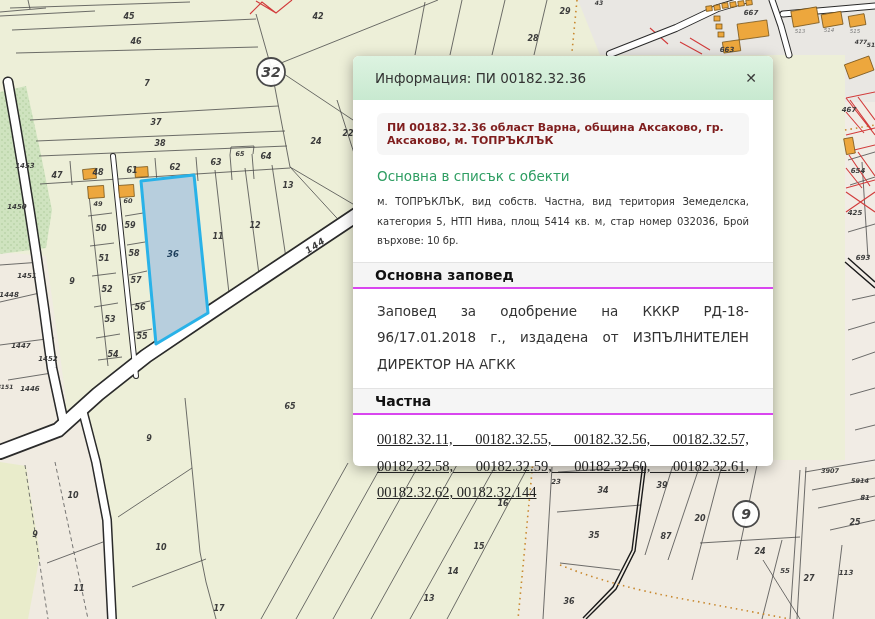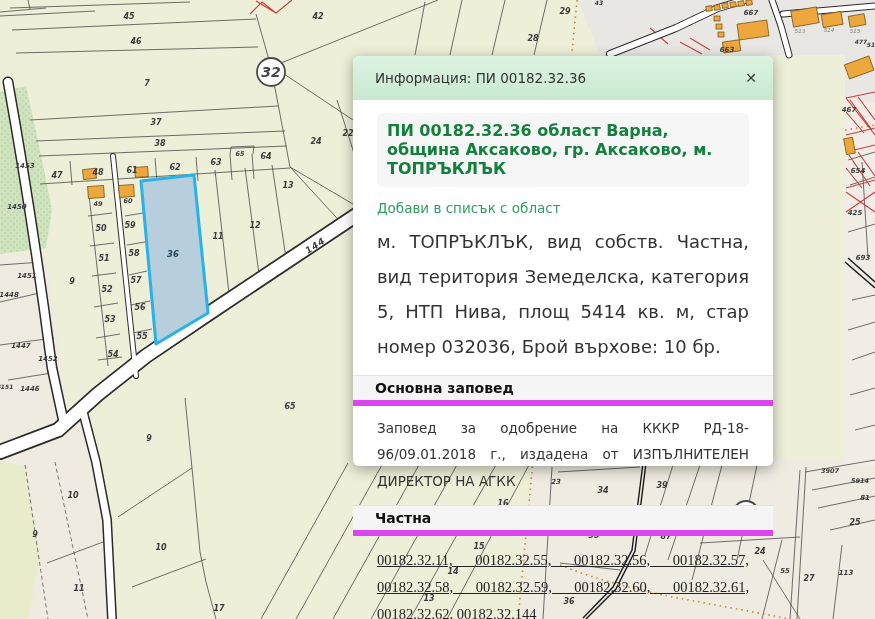--- a/index.html
+++ b/index.html
@@ -23,25 +23,25 @@
   .bld{fill:#eda73d;stroke:#6b4a10;stroke-width:.7;}
   
   #popup{position:absolute;left:353px;top:56px;width:420px;height:410px;background:#fff;
          border-radius:6px;box-shadow:0 3px 14px rgba(0,0,0,.35);font-family:"DejaVu Sans",sans-serif;}
   #popup-header{height:44px;line-height:44px;border-radius:6px 6px 0 0;
          background:linear-gradient(#ddf3e1,#c8e9d0);padding-left:22px;font-size:13.5px;color:#333;
          position:relative;}
   #popup-close{position:absolute;right:16px;top:0;line-height:44px;font-size:14px;font-weight:bold;
          color:#3a3a3a;cursor:pointer;}
   .heading-box{margin:13px 24px 8px;background:#f6f6f6;border-radius:6px;padding:8px 10px;
-         font-weight:bold;font-size:16px;line-height:1.2;color:#15803d;}
+         font-weight:bold;font-size:11px;line-height:1.2;color:#7f1d1d;}
   .add-link{margin:13px 24px 0;color:#2f9e63;font-size:13.5px;cursor:pointer;}
-  .details{margin:8px 24px 0;text-align:justify;font-size:18px;line-height:1.95;color:#333;}
+  .details{margin:8px 24px 0;text-align:justify;font-size:10px;line-height:1.95;color:#333;}
   .section-bar{margin-top:11px;background:#f5f5f5;border-top:1px solid #e3e3e3;
-         border-bottom:6px solid #d946ef;padding:4px 0 4px 22px;font-weight:bold;font-size:14px;color:#111;}
+         border-bottom:2px solid #d946ef;padding:4px 0 4px 22px;font-weight:bold;font-size:14px;color:#111;}
   .order-text{margin:9px 24px 0;text-align:justify;font-size:13.5px;line-height:1.95;color:#333;}
   .neighbors{margin:11px 24px 0;text-align:justify;font-family:"Liberation Serif","DejaVu Serif",serif;
          font-size:14.5px;line-height:1.85;color:#222;text-decoration:underline;}
 </style>
 </head>
 <body>
 
 <div id="stage">
 
   <svg id="map" width="875" height="619" viewBox="0 0 875 619">
@@ -223,21 +223,21 @@
         <text x="746" y="519" class="marker-text">9</text>
       </g>
   </svg>
 
   <div id="popup">
     <div id="popup-header">
       <span>Информация: ПИ 00182.32.36</span>
       <span id="popup-close">✕</span>
     </div>
     <div class="heading-box">ПИ 00182.32.36 област Варна, община Аксаково, гр. Аксаково, м. ТОПРЪКЛЪК</div>
-    <div class="add-link">Добави в списък с област</div>
+    <div class="add-link">Основна в списък с обекти</div>
     <div class="details">м. ТОПРЪКЛЪК, вид собств. Частна, вид територия Земеделска, категория 5, НТП Нива, площ 5414 кв. м, стар номер 032036, Брой върхове: 10 бр.</div>
     <div class="section-bar">Основна заповед</div>
-    <div class="order-text">Заповед за одобрение на КККР РД-18-96/09.01.2018 г., издадена от ИЗПЪЛНИТЕЛЕН ДИРЕКТОР НА АГКК</div>
+    <div class="order-text">Заповед за одобрение на КККР РД-18-96/17.01.2018 г., издадена от ИЗПЪЛНИТЕЛЕН ДИРЕКТОР НА АГКК</div>
     <div class="section-bar">Частна</div>
     <div class="neighbors">00182.32.11, 00182.32.55, 00182.32.56, 00182.32.57, 00182.32.58, 00182.32.59, 00182.32.60, 00182.32.61, 00182.32.62, 00182.32.144</div>
   </div>
 
 </div>
 
 </body></html>

